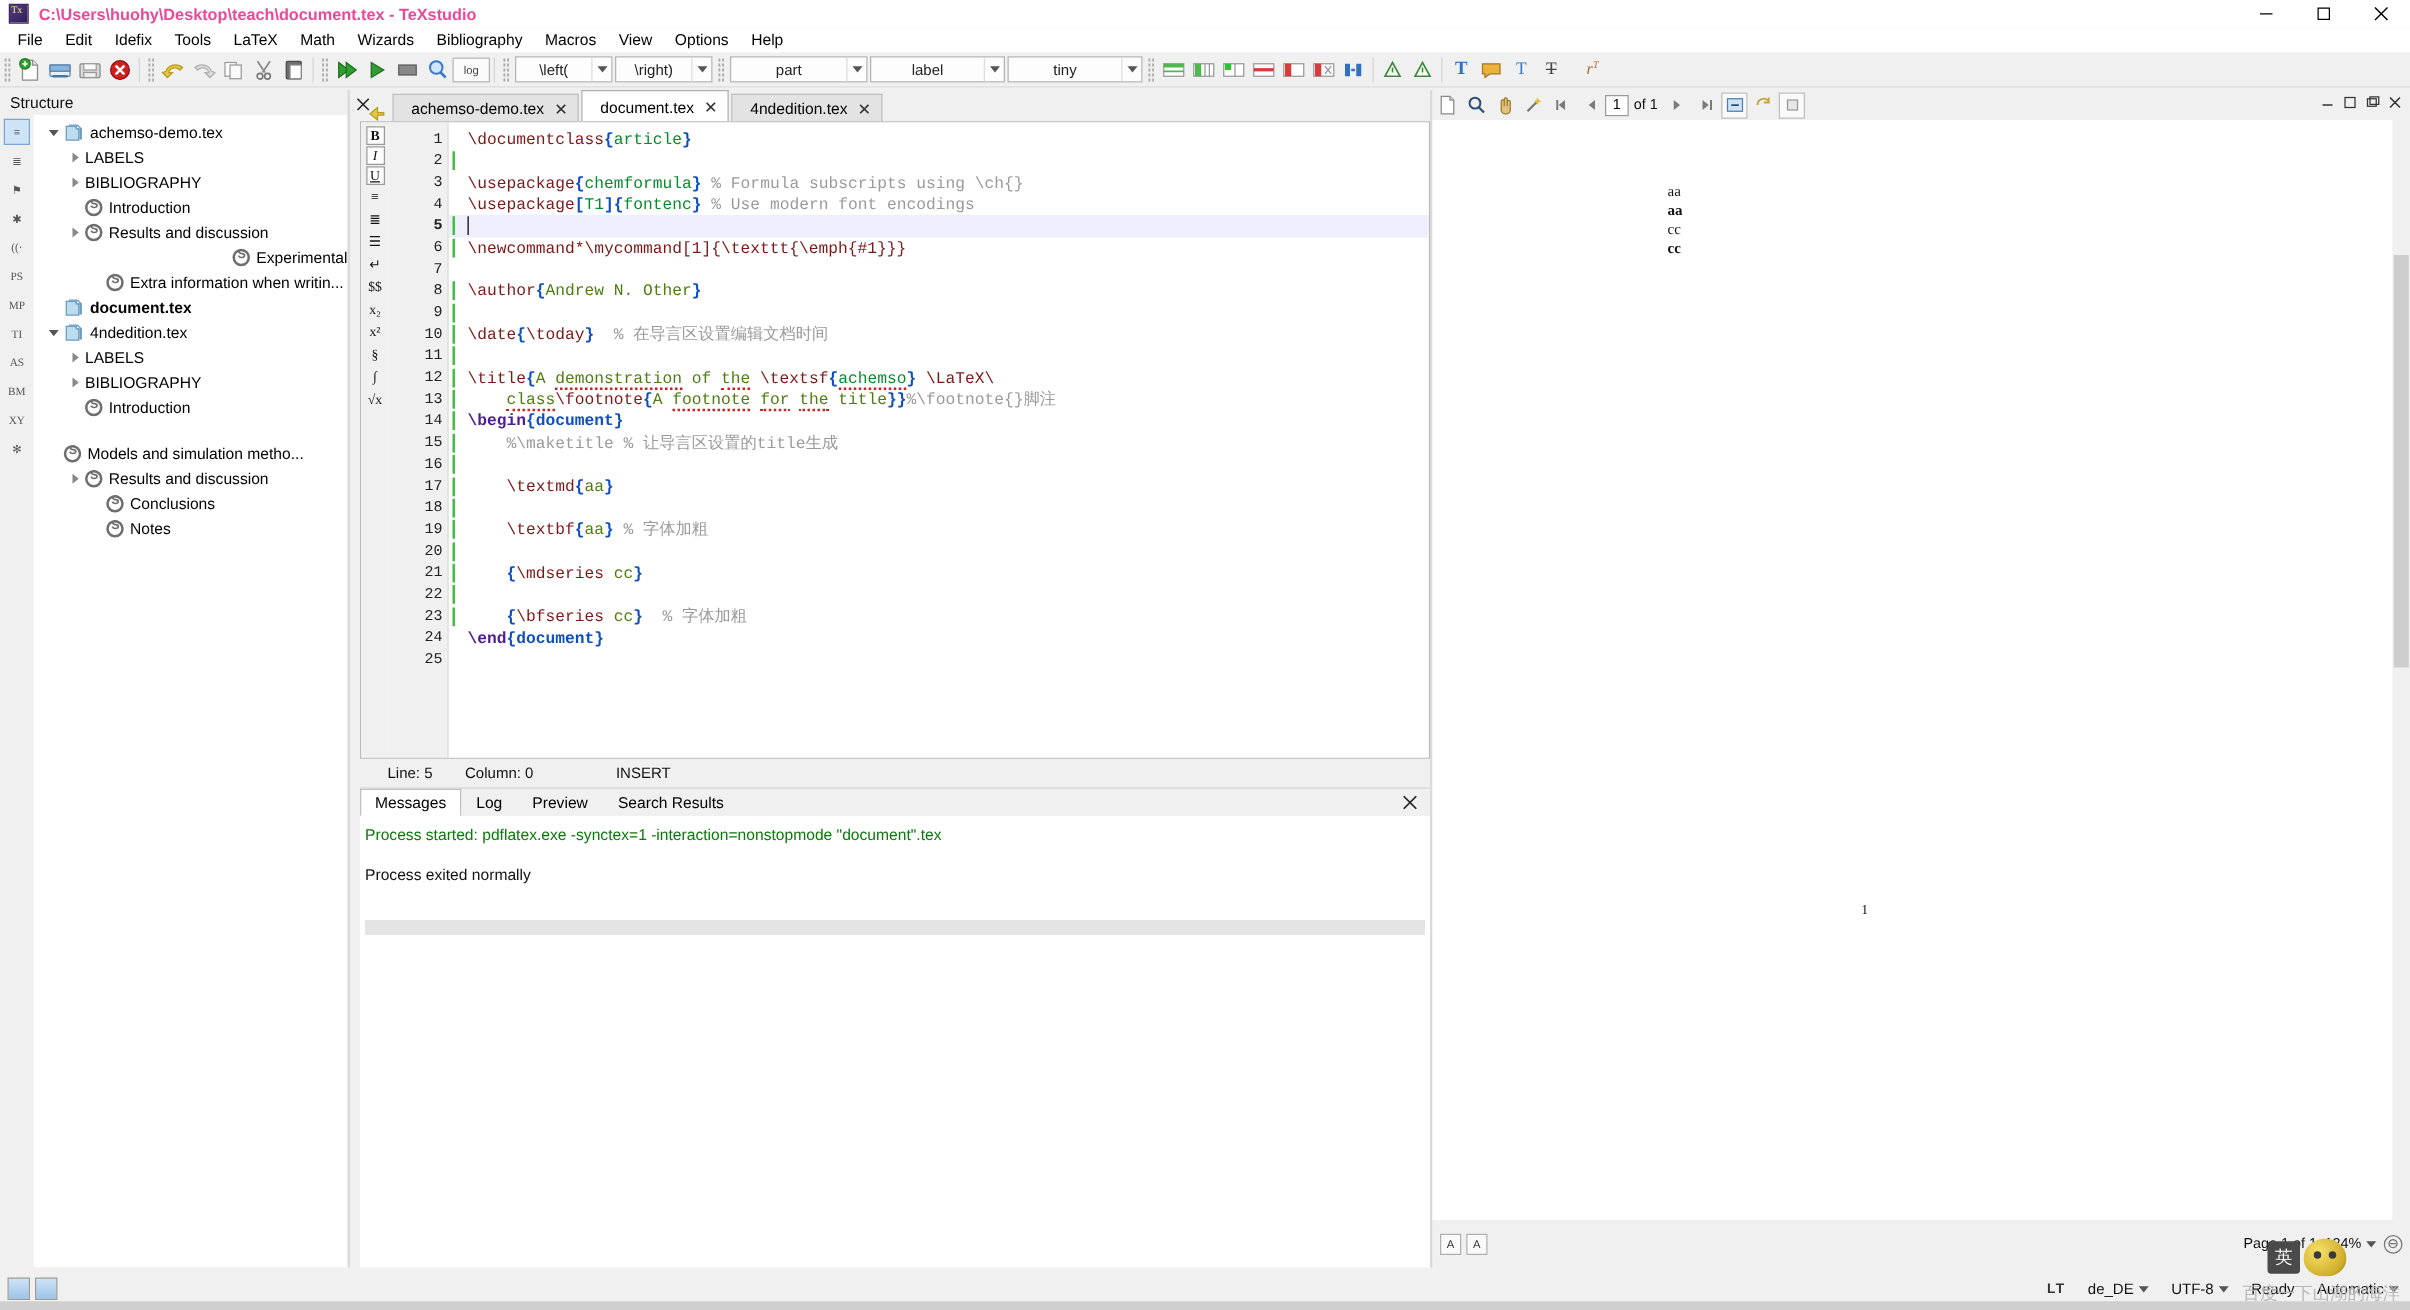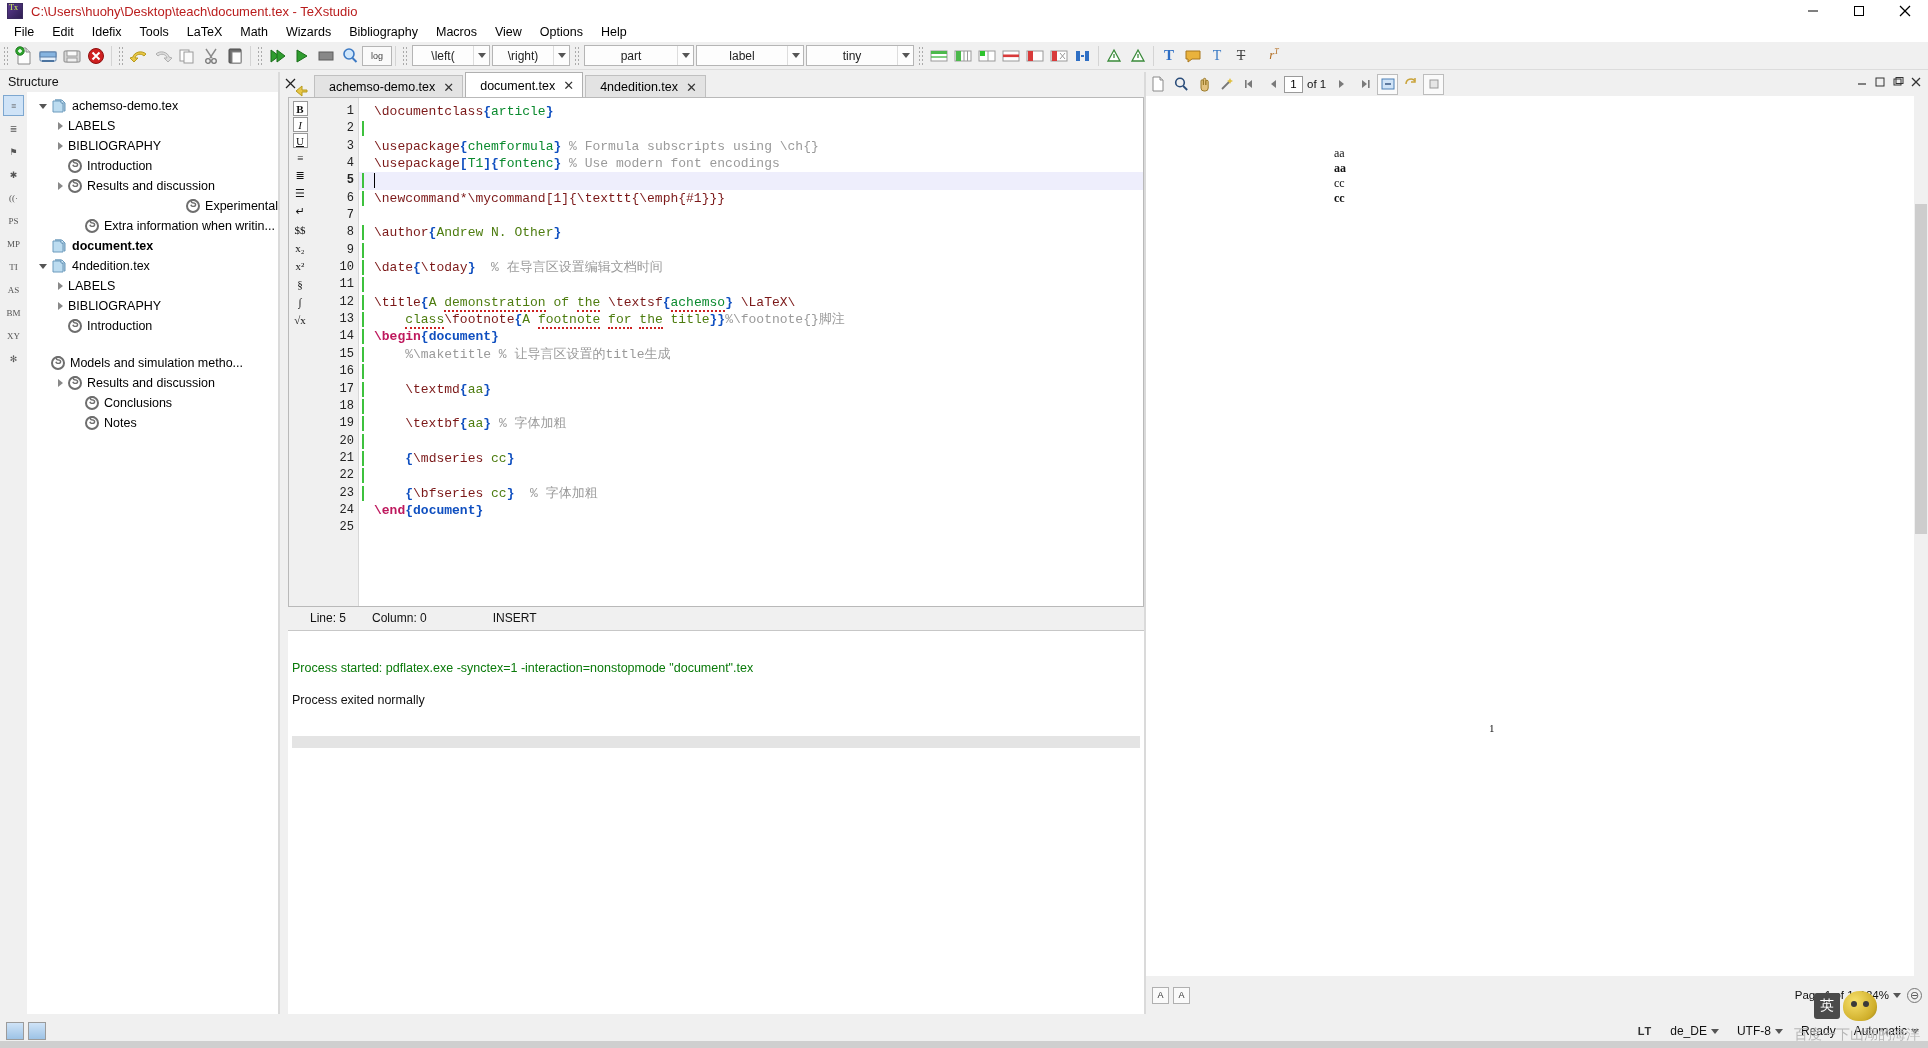--- a/index.html
+++ b/index.html
@@ -26,21 +26,21 @@
     width: 16px; height: 16px; margin-left: 7px; margin-right: 8px;
     background: linear-gradient(135deg,#5b3a8e 0%, #2e1f52 100%);
     border: 1px solid #3a2a5e;
     position: relative; flex: none;
   }
   .tb-icon::after {
     content: "Tx"; position: absolute; left: 1px; top: -1px;
     font-size: 8px; color: #d6ff5a; font-family: "Liberation Serif", serif;
   }
   .tb-title {
-    font-size: 13px; color: #b91c1c; white-space: nowrap;
+    font-size: 13px; color: #ec4899; white-space: nowrap; font-weight: bold;
   }
   .tb-buttons {
     position: absolute; right: 0; top: 0; height: 22px; display: flex;
   }
   .tb-btn {
     width: 46px; height: 22px; display: flex; align-items: center;
     justify-content: center; font-size: 13px; color: #000;
   }
   .tb-btn svg { display: block; }
 
@@ -216,21 +216,21 @@
     height: 17.35px; line-height: 17.35px; white-space: pre;
     font-size: 13px; font-family: "Liberation Mono", monospace;
     padding-left: 15px; position: relative;
   }
   .cline.highlight { background: #eeeefc; }
   .cmark {
     position:absolute; left: 3px; top: 1px; width: 2px; height: 15px;
     background: #3ec13e;
   }
   .k-cmd { color: #7b1818; }
-  .k-cmd2 { color: #be185d; font-weight: bold; }
+  .k-cmd2 { color: #4c1d95; font-weight: bold; }
   .k-brace { color: #0f4fc0; font-weight: bold; }
   .k-arg { color: #0a8a2e; }
   .k-cmt { color: #9a9a9a; }
   .k-txt { color: #4d7c0f; }
   .spell { border-bottom: 2px dotted #cc2222; }
   .caret {
     position:absolute; left: 15px; top: 1px; width: 1px; height: 15px;
     background: #000;
   }
 
@@ -886,20 +886,32 @@
         </div>
     </div>
 
     <div class="edit-status">
       <span class="s1">Line: 5</span>
       <span class="s2">Column: 0</span>
       <span class="s3">INSERT</span>
     </div>
 
     <div class="msg-panel">
+      <div class="msg-tabs" id="msgtabs">
+        <div class="mtab active">Messages</div>
+          <div class="mtab">Log</div>
+          <div class="mtab">Preview</div>
+          <div class="mtab">Search Results</div>
+          <div class="msg-close">
+          <svg width="12" height="12" viewBox="0 0 12 12">
+              <line x1="1" y1="1" x2="11" y2="11" stroke="#222" stroke-width="1.4"></line>
+              <line x1="11" y1="1" x2="1" y2="11" stroke="#222" stroke-width="1.4"></line>
+            </svg>
+        </div>
+      </div>
       <div class="msg-body">
         <div class="msg-line1">Process started: pdflatex.exe  -synctex=1 -interaction=nonstopmode "document".tex</div>
         <div class="msg-line2">Process exited normally</div>
         <div class="msg-progress"></div>
       </div>
     </div>
   </div>
 
   <div class="divider-v" style="left:1144px"></div>
 

